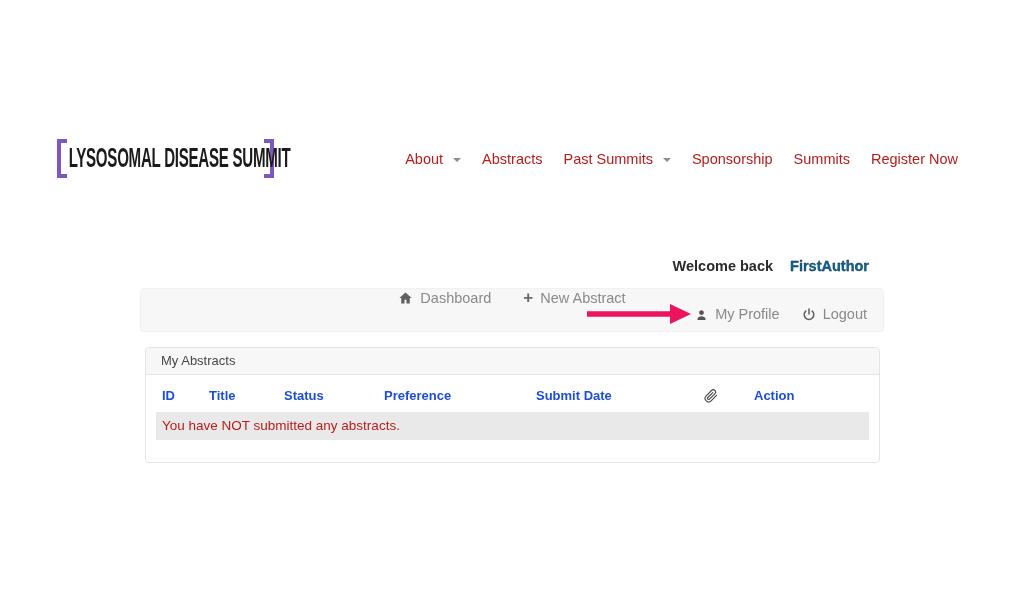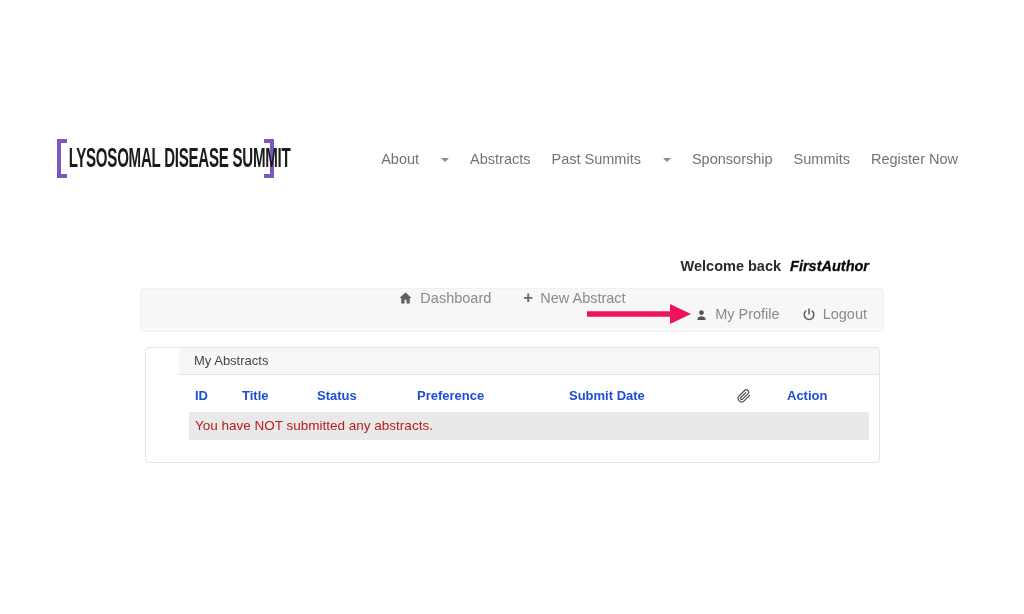--- a/index.html
+++ b/index.html
@@ -17,46 +17,46 @@
   .bracket.right { border:4px solid #7d57c1; border-left:none; }
   .logo-text-wrap { width:197px; overflow:visible; display:flex; align-items:center; }
   .logo-text {
     font-size:27px; font-weight:700; color:#1b1b1b; white-space:nowrap;
     letter-spacing:-0.5px; transform:scaleX(0.56); transform-origin:left center;
     padding-left:3px; line-height:1;
   }
 
   
   .nav { position:absolute; top:151px; right:66px; display:flex; gap:21px; align-items:center; }
-  .nav-item { display:flex; align-items:center; gap:22px; font-size:14.5px; color:#737373; cursor:pointer; white-space:nowrap;justify-content:space-between; }
+  .nav-item { display:flex; align-items:center; gap:10px; font-size:14.5px; color:#b91c1c; cursor:pointer; white-space:nowrap;justify-content:space-between; }
   .caret { width:0; height:0; border-left:4px solid transparent; border-right:4px solid transparent; border-top:4px solid #8d8d8d; margin-top:2px; }
 
   
   .notice { position:absolute; left:137px; top:231px; font-size:14px; color:#3a3a3a; }
   .welcome { position:absolute; top:258px; right:155px; font-size:14.5px; font-weight:700; color:#2b2b2b; }
-  .welcome .username { margin-left:9px; color:#000000;font-style:italic; -webkit-text-stroke:0.3px #222; }
+  .welcome .username { margin-left:17px; color:#0369a1; -webkit-text-stroke:0.3px #222; }
 
   
   .toolbar {
     position:absolute; left:140px; top:288px; width:744px; height:44px;
     background:#f7f7f7; border:1px solid #f1f1f1; border-radius:4px;
     display:flex; align-items:center; padding:0 12px;flex-direction:column;
   }
   .toolbar-left { display:flex; gap:32px; }
   .toolbar-right { margin-left:auto; display:flex; gap:22px; padding-right:4px; }
   .tool-link { display:flex; align-items:center; gap:7px; font-size:14.5px; color:#8a8a8a; cursor:pointer; white-space:nowrap; }
   .tool-link svg { display:block; }
   .plus-glyph { font-size:17px; font-weight:700; color:#6a6a6a; line-height:1; }
   .my-profile { position:relative;align-items:flex-end; }
   .arrow-annotation { position:absolute; right:calc(100% + 3px); top:50%; transform:translateY(-50%); line-height:0; }
 
   
   .panel {
     position:absolute; left:145px; top:347px; width:735px; height:116px;
-    background:#ffffff; border:1px solid #e4e4e4; border-radius:4px;padding-left:33px;
+    background:#ffffff; border:1px solid #e4e4e4; border-radius:4px;
   }
   .panel-header {
     height:27px; line-height:26px; background:#f7f7f7; border-bottom:1px solid #e4e4e4;
     padding-left:15px; font-size:13px; color:#474747; border-radius:4px 4px 0 0;
   }
   .table-wrap { padding:0 10px; }
   table { width:100%; border-collapse:collapse; table-layout:fixed; }
   th { text-align:left; font-size:13px; font-weight:700; color:#1d4ed8; padding:13px 4px 9px 6px; white-space:nowrap; }
   th svg { display:block; margin-top:1px; }
   .empty-row td {

